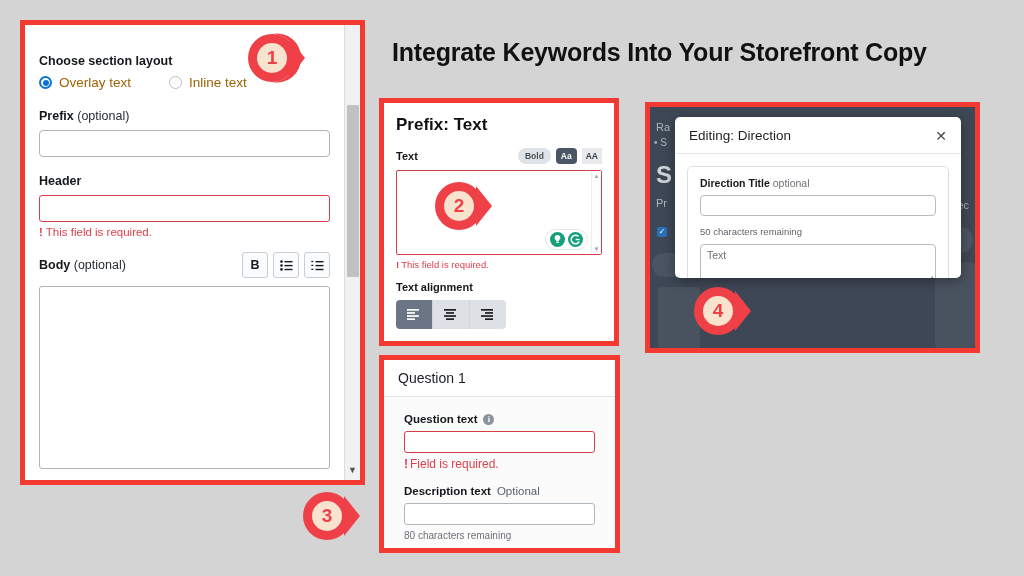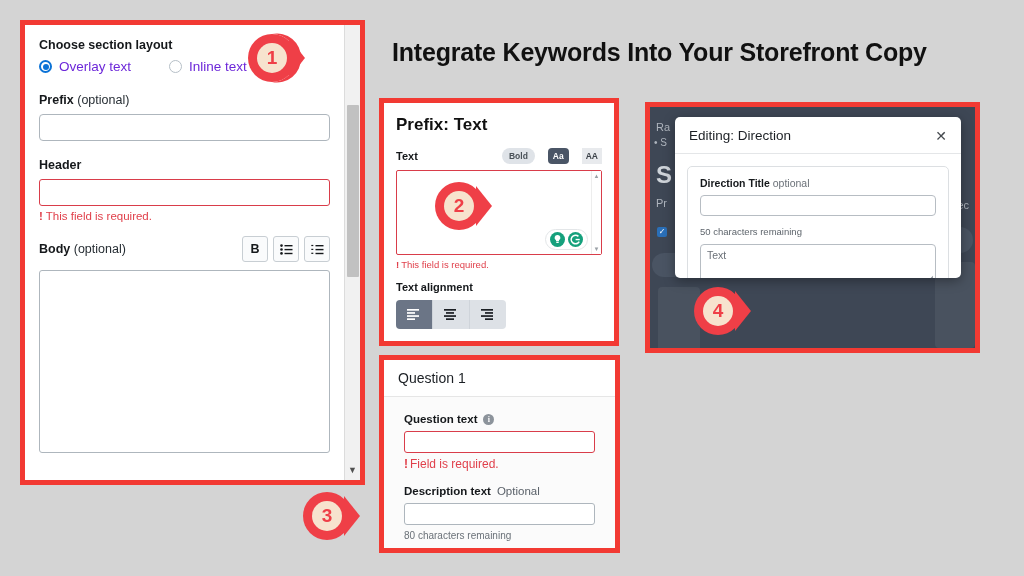--- a/index.html
+++ b/index.html
@@ -45,24 +45,24 @@
     font-size:25px; font-weight:700; color:#111;
     letter-spacing:-0.2px;
     white-space:nowrap;
     font-family:"Liberation Sans", sans-serif;
   }
 
   
   #panel1 { left:20px; top:20px; width:345px; height:465px; }
   .p1-inner { position:absolute; inset:0; background:#fff; display:flex; }
   .p1-content { flex:1; padding:13px 14px 0 14px; position:relative; overflow:hidden; }
-  .p1-label { font-size:12.5px; font-weight:700; color:#15181b; margin:0 0 7px 0; }
+  .p1-label { font-size:12.5px; font-weight:700; color:#15181b; margin:16px 0 7px 0; }
   .p1-label .opt { font-weight:400; color:#262d33; }
   .radio-row { display:flex; align-items:center; gap:38px; margin-bottom:19px; }
-  .radio-item { display:flex; align-items:center; gap:7px; font-size:13.5px; color:#6d28d9; }
+  .radio-item { display:flex; align-items:center; gap:7px; font-size:13.5px; color:#a16207; }
   .radio-dot {
     width:13px; height:13px; border-radius:50%;
     border:1.6px solid #b6bfc7; background:#fff;
     display:inline-block; position:relative; flex:none;
   }
   .radio-dot.sel { border-color:#0b72d6; border-width:2px; }
   .radio-dot.sel::after {
     content:""; position:absolute; left:50%; top:50%;
     width:6px; height:6px; border-radius:50%;
     background:#0b72d6; transform:translate(-50%,-50%);
@@ -99,21 +99,21 @@
     position:absolute; left:0; right:0; bottom:5px;
     display:flex; justify-content:center; color:#505050; font-size:9px;
   }
 
   
   #panel2 { left:379px; top:98px; width:240px; height:248px; }
   .p2-inner { position:absolute; inset:0; background:#fff; padding:10px 12px; }
   .p2-title { font-size:17px; font-weight:700; color:#111; margin:2px 0 13px 0; }
   .p2-row { display:flex; align-items:center; justify-content:space-between; margin-bottom:6px; }
   .p2-lab { font-size:11px; font-weight:700; color:#15181b; }
-  .p2-pills { display:flex; align-items:center; gap:13px; }
+  .p2-pills { display:flex; align-items:center; gap:5px; }
   .pill {
     background:#dfe3e8; color:#4a5158; border-radius:10px;
     font-size:8.5px; font-weight:700; padding:3px 7px;
   }
   .pill.sq { border-radius:4px; padding:3px 5px; }
   .pill.dark { background:#4a5566; color:#fff; }
   .pill.flat { background:#e8eaed; color:#3c4249; border-radius:0; padding:3px 4px; }
   .p2-textarea {
     position:relative; border:1.4px solid #d93d4a; border-radius:2px;
     height:85px; background:#fff; margin-bottom:4px;

